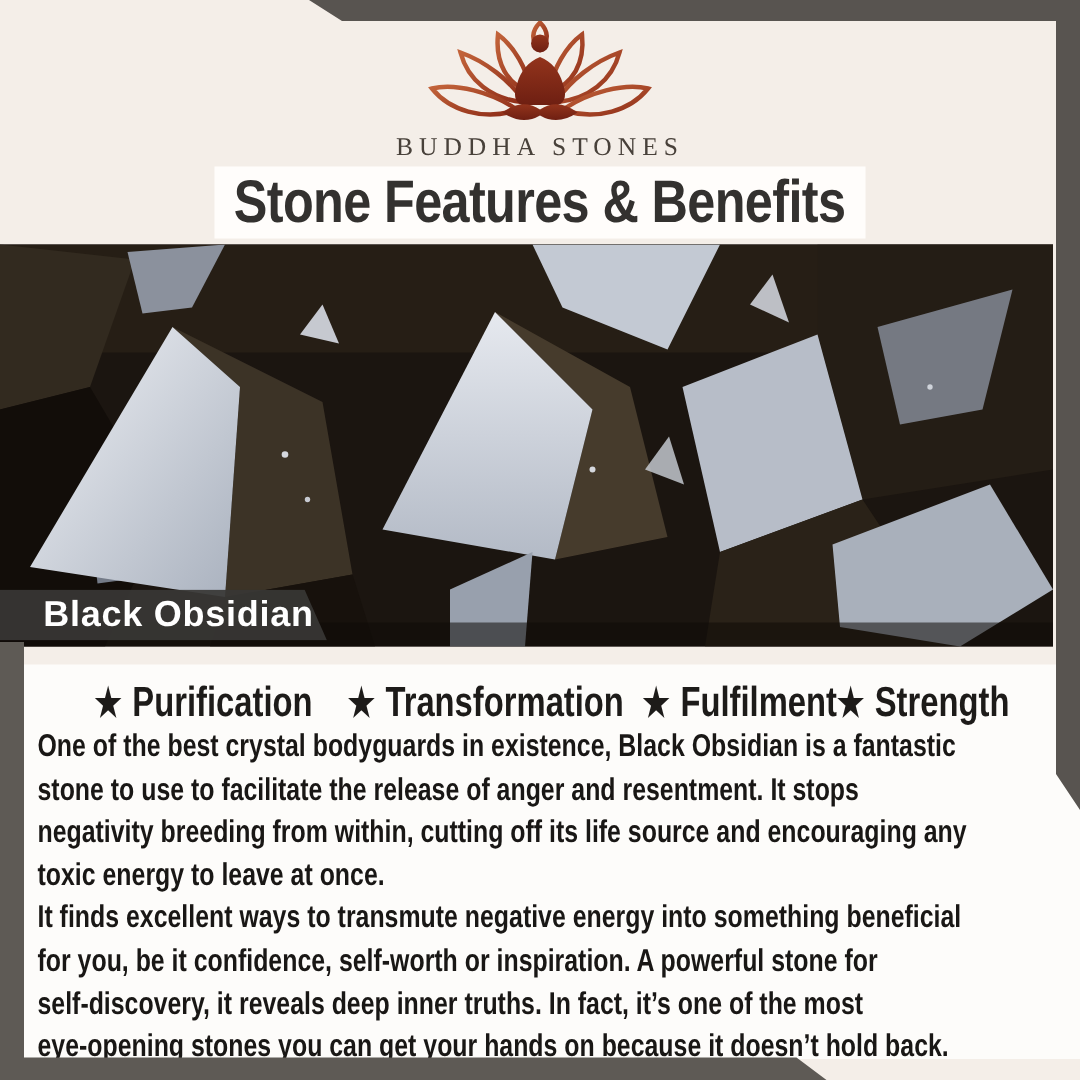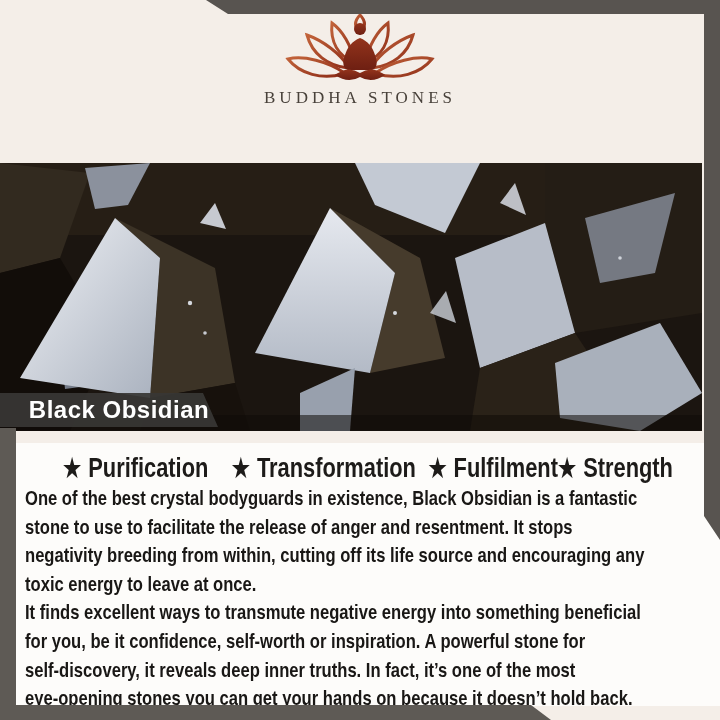--- a/index.html
+++ b/index.html
@@ -89,20 +89,23 @@
       </g>
       <g fill="url(#gm)">
         <circle cx="80" cy="19" r="6"></circle>
         <path d="M80,28 C72,31 67,38 65,45 C62,53 63,58 68,60 L92,60 C97,58 98,53 95,45 C93,38 88,31 80,28 Z"></path>
         <path d="M55,65 Q68,55 80,63 Q92,55 105,65 Q92,74 80,67 Q68,74 55,65 Z"></path>
       </g>
     </svg>
   </div>
   <div class="brand-name">BUDDHA STONES</div>
 
+  <div class="title-banner">
+    <span class="title-text">Stone Features &amp; Benefits</span>
+  </div>
 
   <div class="photo">
     <svg viewBox="0 0 702 268" preserveAspectRatio="none">
       <defs>
         <linearGradient id="sil1" x1="0" y1="0" x2="1" y2="1">
           <stop offset="0" stop-color="#f0f2f6"></stop>
           <stop offset="1" stop-color="#a9b1be"></stop>
         </linearGradient>
         <linearGradient id="sil2" x1="0" y1="0" x2="0" y2="1">
           <stop offset="0" stop-color="#e6e9ef"></stop>

